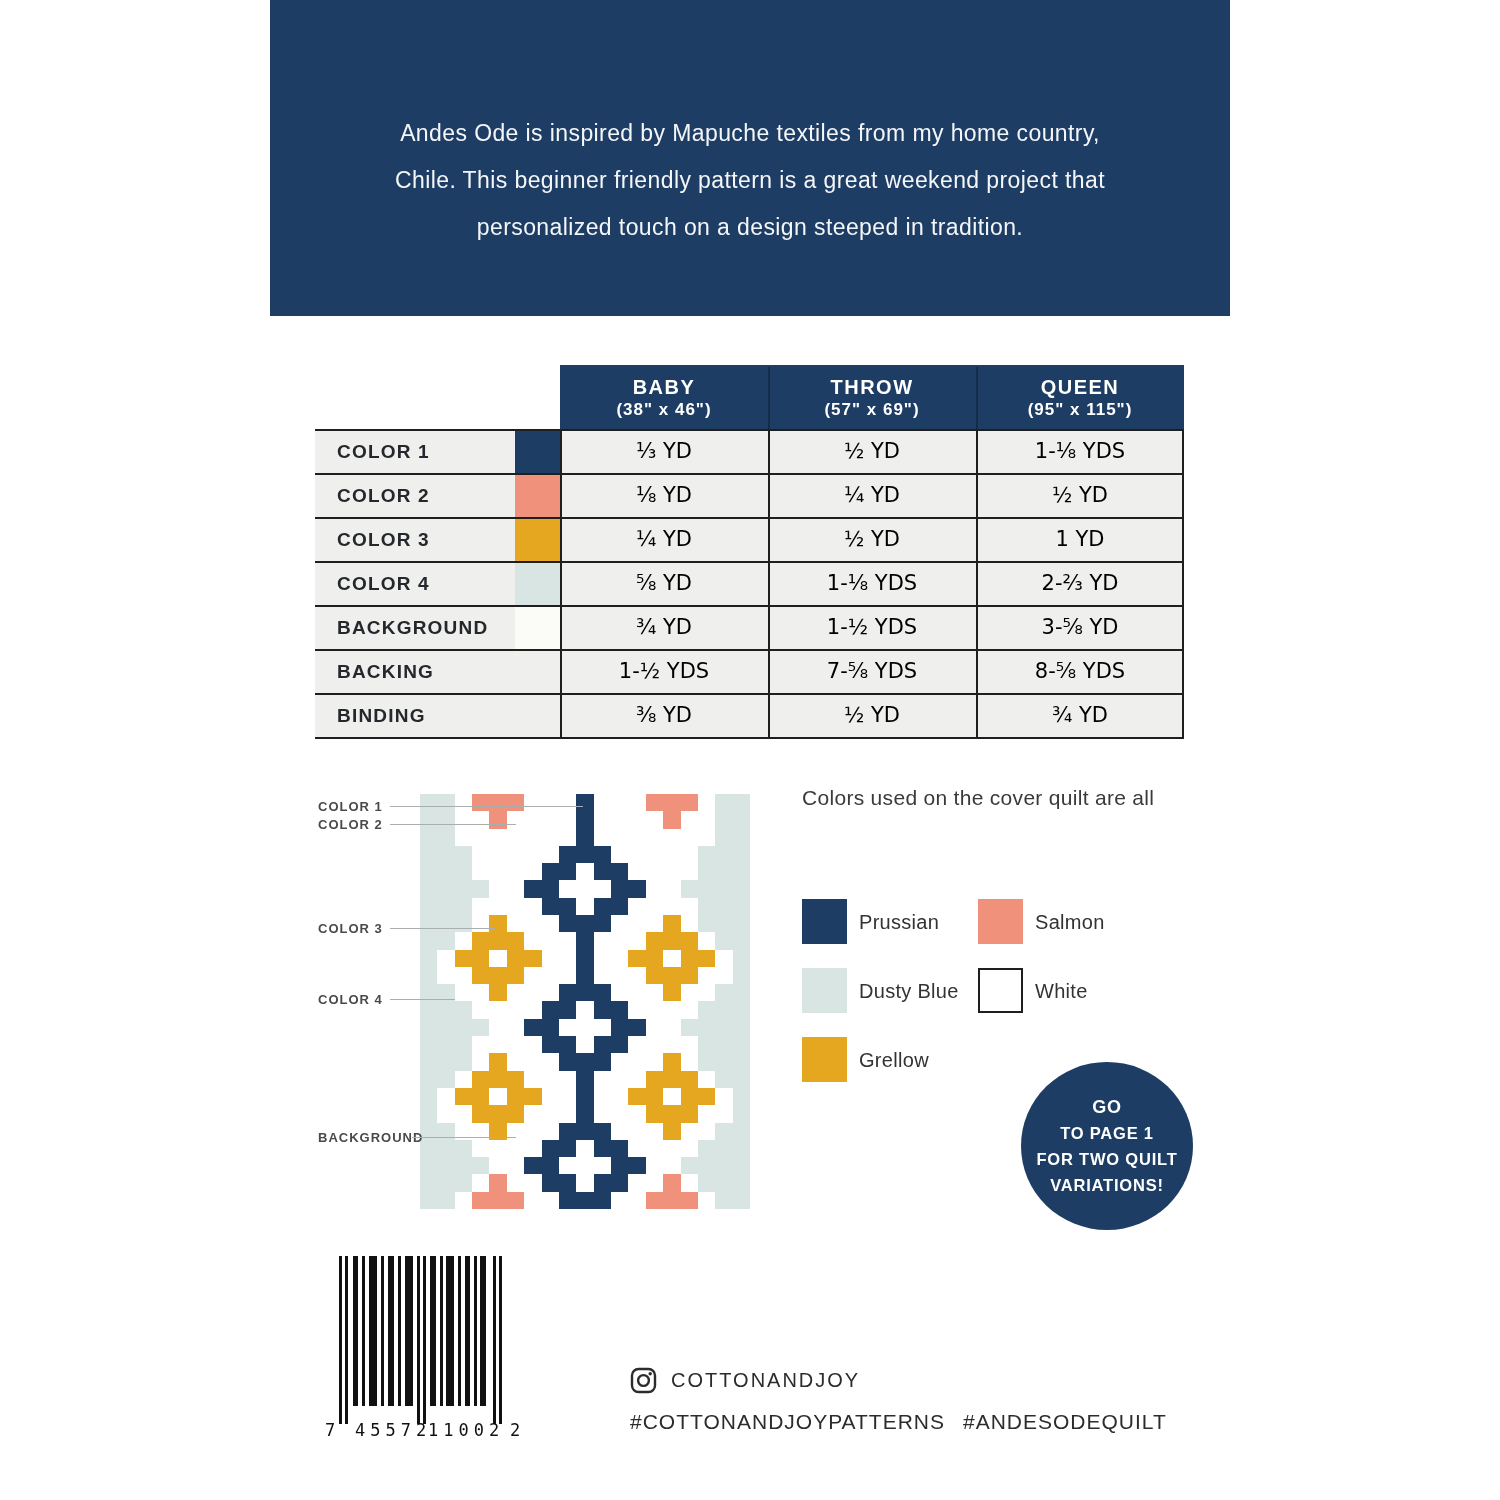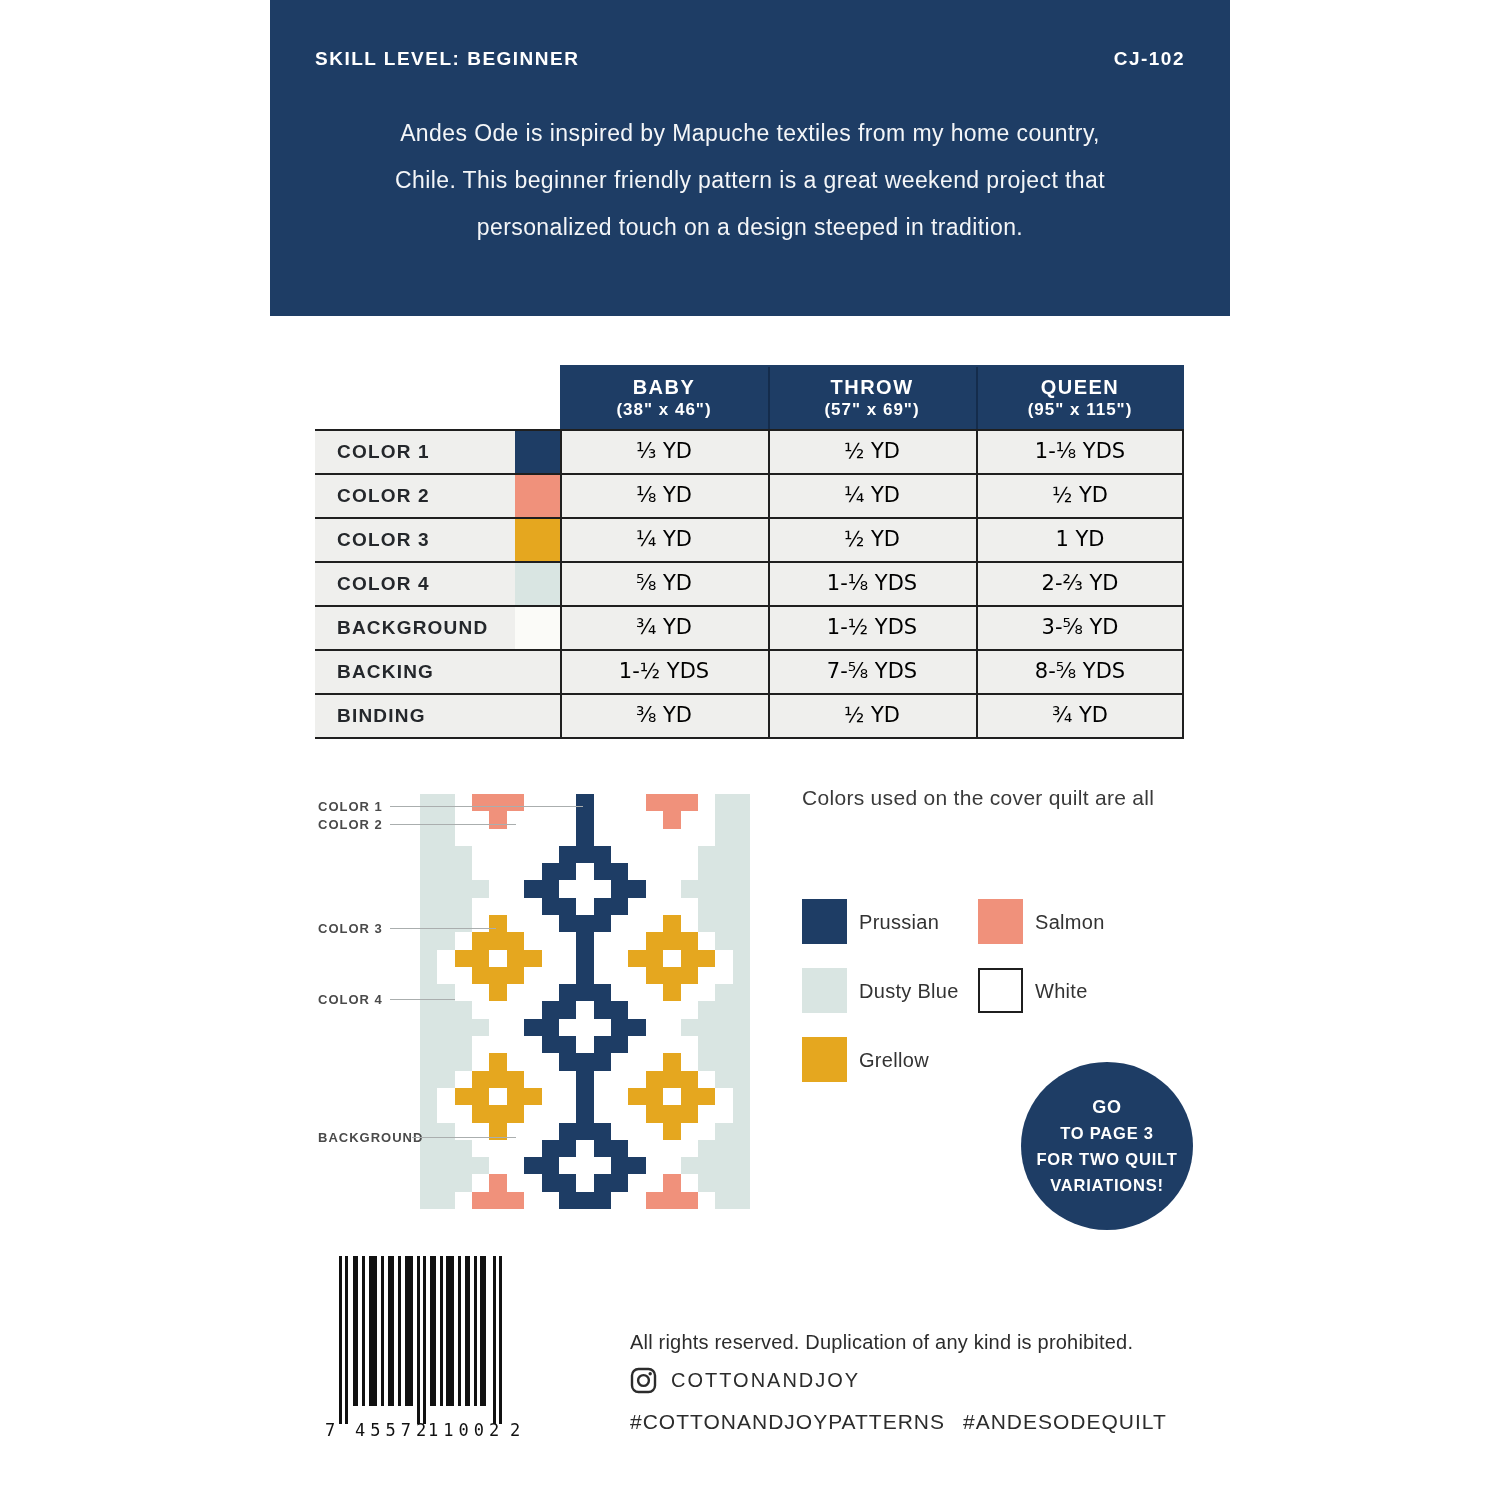--- a/index.html
+++ b/index.html
@@ -69,24 +69,20 @@
   .f3 { left:630px; top:1367px; font-size:20px; letter-spacing:2px; display:flex; align-items:center; gap:14px; }
   .f4a { left:630px; top:1410px; font-size:21px; letter-spacing:1px; }
   .f4b { left:963px; top:1410px; font-size:21px; letter-spacing:1px; }
 </style>
 </head>
 <body>
 
 <div class="page">
 
   <div class="hero">
-    <div class="hero-top">
-      <span class="hero-skill">SKILL LEVEL: BEGINNER</span>
-      <span class="hero-sku">CJ-102</span>
-    </div>
     <div class="hero-desc" id="hero-desc">
         <div>Andes Ode is inspired by Mapuche textiles from my home country,</div>
         <div>Chile. This beginner friendly pattern is a great weekend project that</div>
         <div>personalized touch on a design steeped in tradition.</div>
       </div>
   </div>
 
   <div id="table-layer">
       <div class="tbl-header-cell" style="left: 560px; width: 208px;">
         <div class="cname">BABY</div>
@@ -636,21 +632,21 @@
       <div class="swatch" style="left: 802px; top: 968px; background: rgb(217, 229, 226); border: none;"></div>
       <div class="swatch-label" style="left: 859px; top: 980px;">Dusty Blue</div>
       <div class="swatch" style="left: 978px; top: 968px; background: rgb(255, 255, 255); border: 2px solid rgb(31, 31, 31);"></div>
       <div class="swatch-label" style="left: 1035px; top: 980px;">White</div>
       <div class="swatch" style="left: 802px; top: 1037px; background: rgb(229, 167, 31); border: none;"></div>
       <div class="swatch-label" style="left: 859px; top: 1049px;">Grellow</div>
     </div>
 
   <div class="badge" id="badge">
       <div>GO</div>
-      <div>TO PAGE 3</div>
+      <div>TO PAGE 1</div>
       <div>FOR TWO QUILT</div>
       <div>VARIATIONS!</div>
     </div>
 
   <svg class="barcode" width="196" height="190" viewBox="0 0 196 190">
     <g fill="#111111">
       <rect x="14" y="0" width="3" height="168"></rect>
       <rect x="20" y="0" width="3" height="168"></rect>
       <rect x="28" y="0" width="5" height="150"></rect>
       <rect x="37" y="0" width="3" height="150"></rect>
@@ -672,21 +668,20 @@
       <rect x="174" y="0" width="3" height="168"></rect>
     </g>
     <g fill="#111111" font-family="DejaVu Sans Mono, monospace" font-size="17">
       <text x="0" y="180">7</text>
       <text x="30" y="180" letter-spacing="5">45572</text>
       <text x="103" y="180" letter-spacing="5">11002</text>
       <text x="185" y="180">2</text>
     </g>
   </svg>
 
-  <div class="f-line f2">All rights reserved. Duplication of any kind is prohibited.</div>
   <div class="f-line f3">
     <svg width="27" height="27" viewBox="0 0 27 27">
       <rect x="2" y="2" width="23" height="23" rx="6.5" fill="none" stroke="#2c2c2c" stroke-width="2.4"></rect>
       <circle cx="13.5" cy="13.5" r="5.4" fill="none" stroke="#2c2c2c" stroke-width="2.4"></circle>
       <circle cx="20.2" cy="6.8" r="1.7" fill="#2c2c2c"></circle>
     </svg>
     <span>COTTONANDJOY</span>
   </div>
   <div class="f-line f4a">#COTTONANDJOYPATTERNS</div>
   <div class="f-line f4b">#ANDESODEQUILT</div>

